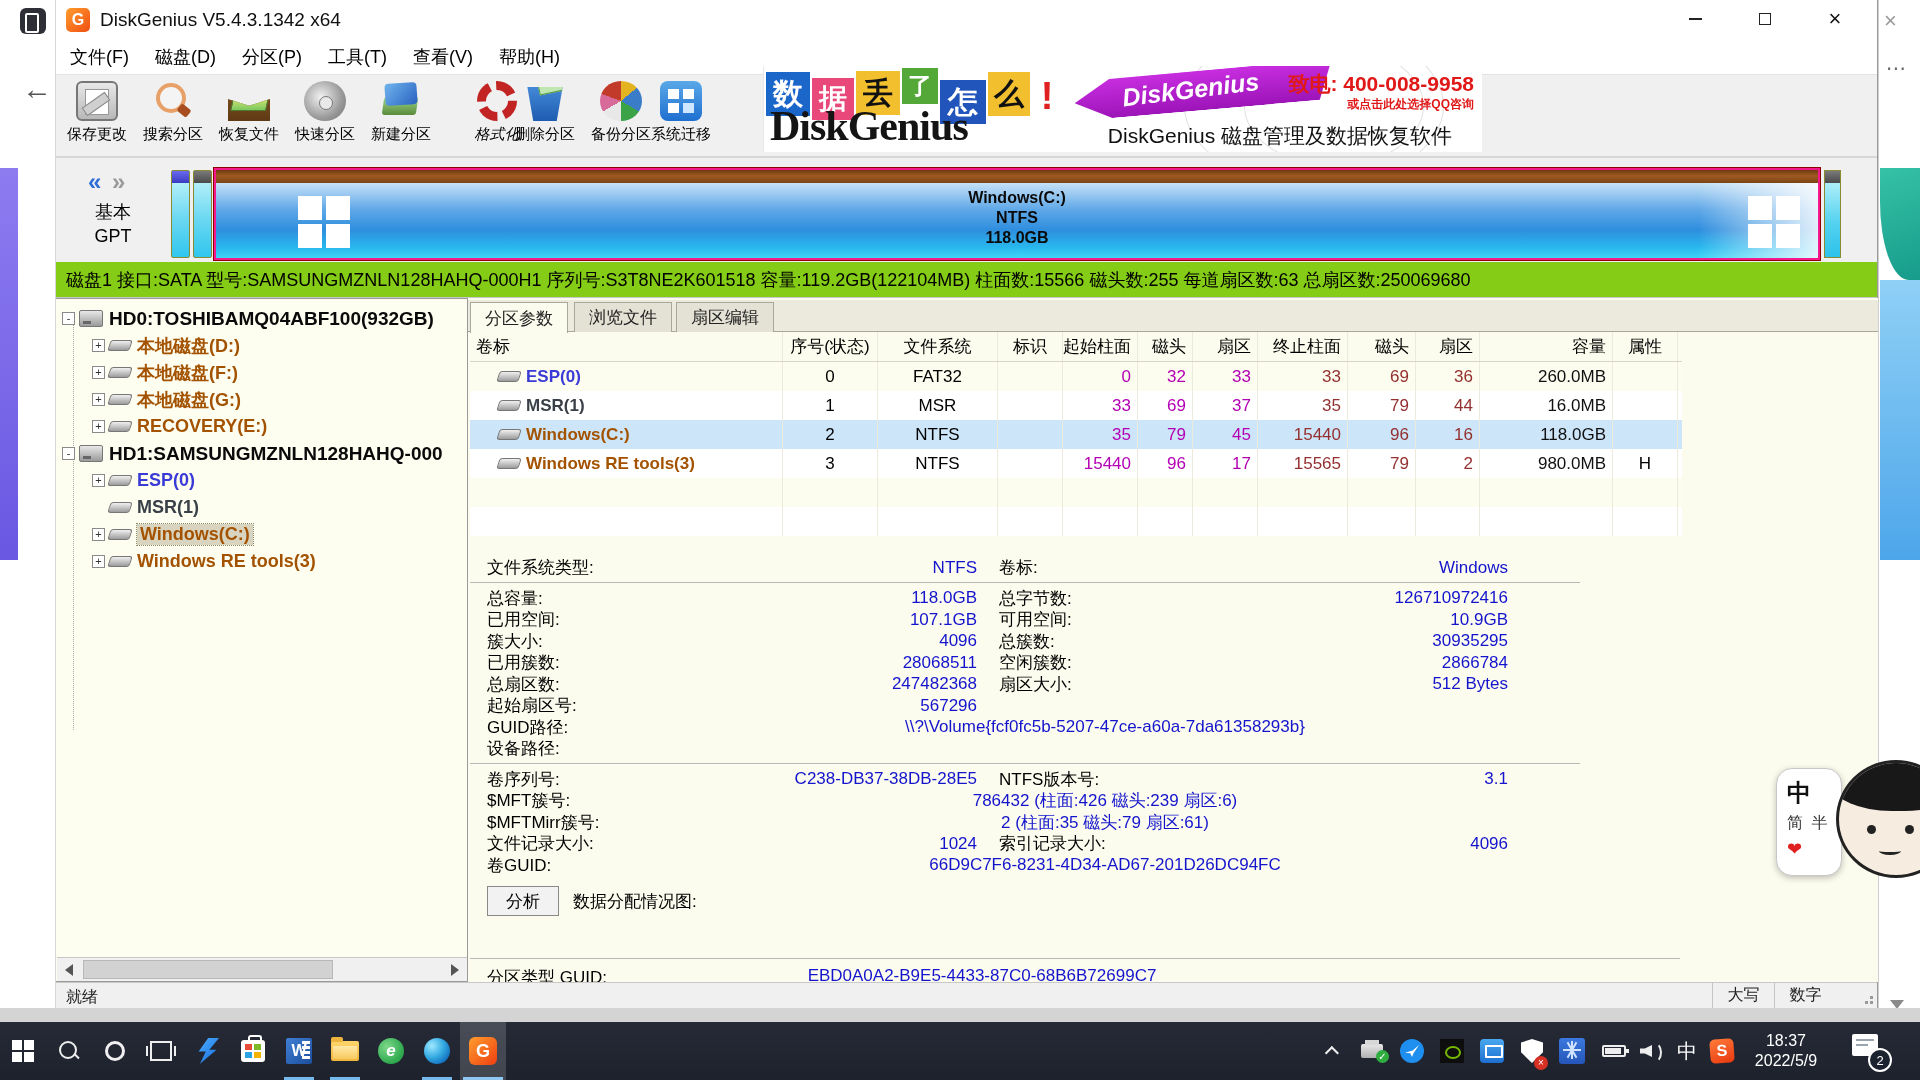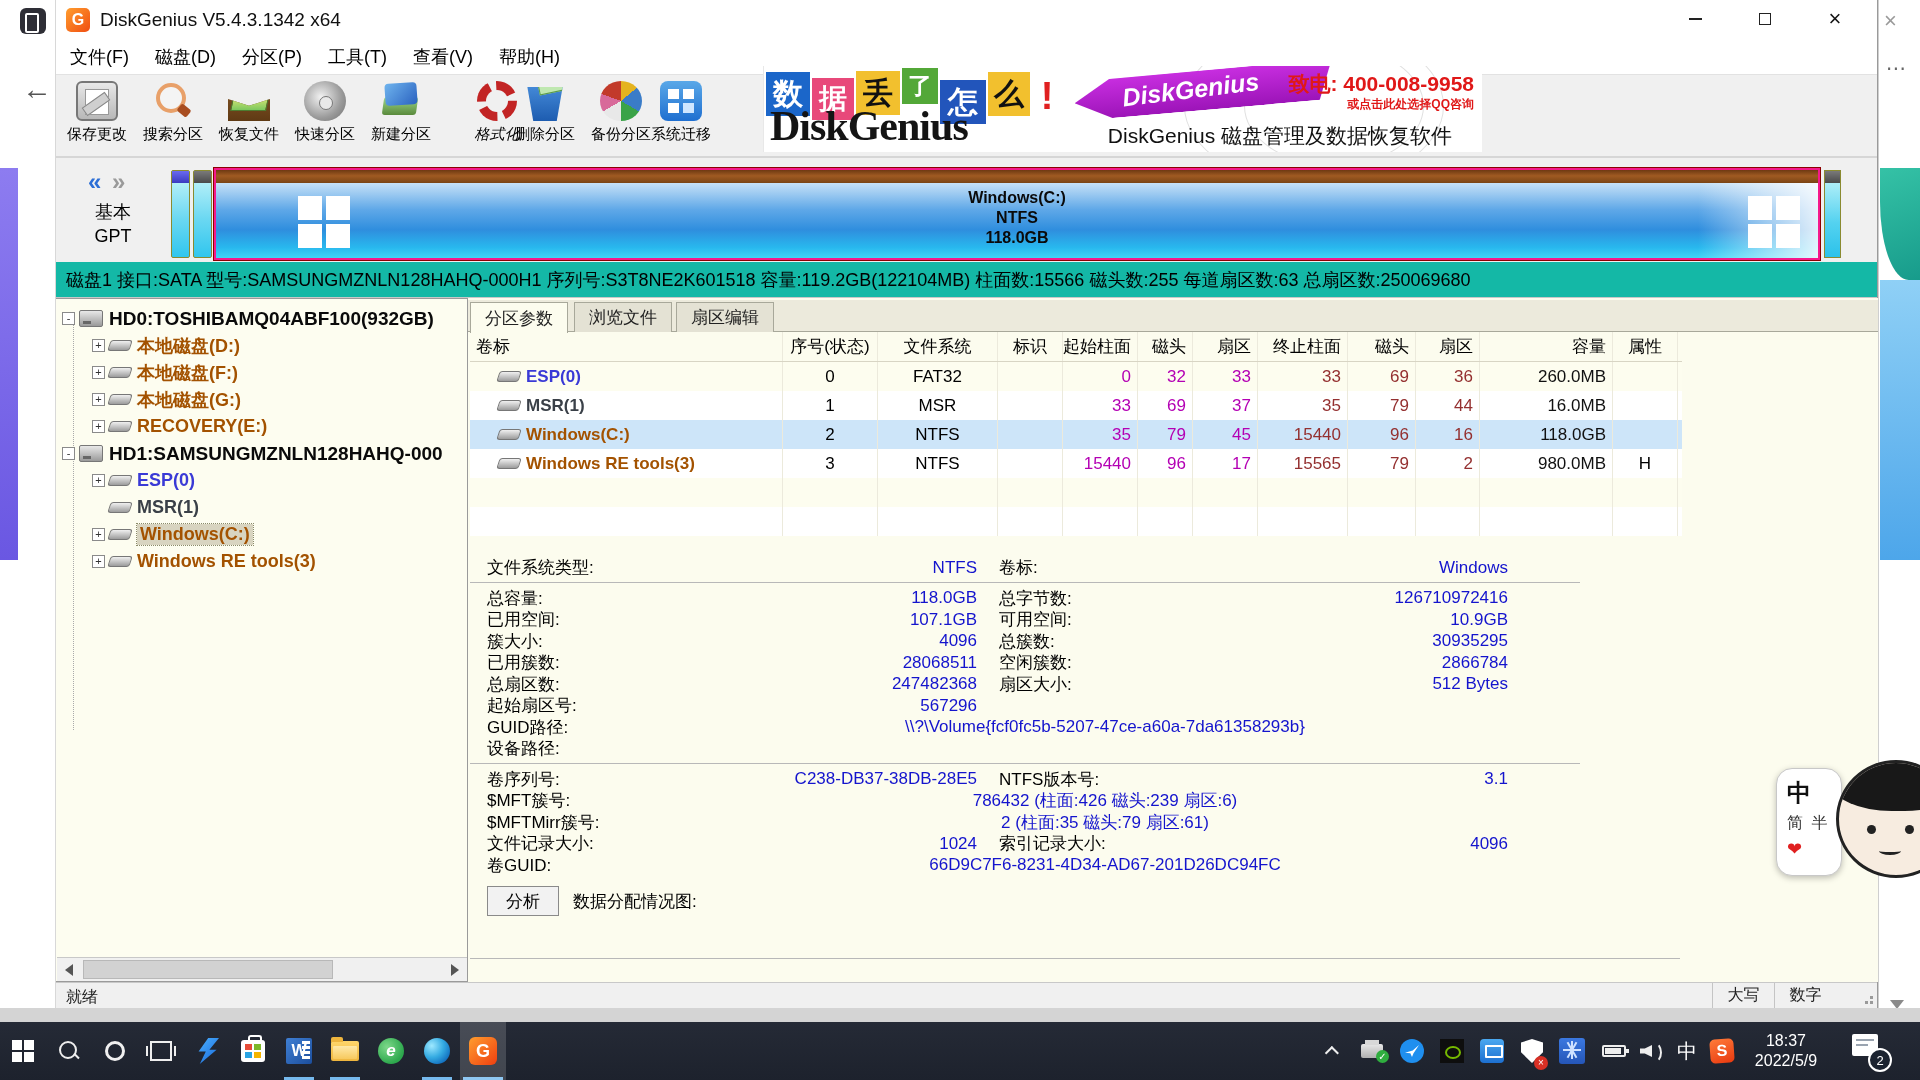--- a/index.html
+++ b/index.html
@@ -96,21 +96,21 @@
   #main-bar .shine { position:absolute; right:0; top:13px; width:120px; height:79px; background:linear-gradient(90deg,rgba(255,255,255,0),rgba(255,255,255,.85)); }
   .winlogo { position:absolute; width:52px; height:52px; display:grid; grid-template-columns:24px 24px; grid-template-rows:24px 24px; gap:4px; }
   .winlogo i { background:#fff; display:block; }
   #logo-l { left:82px; top:26px; } #logo-r { left:1532px; top:26px; }
   #main-bar-text { position:absolute; left:0; top:18px; width:100%; text-align:center; font-size:16px; font-weight:bold; color:#0a0a0a; line-height:20px; }
   #sliver3 { left:1768px; top:12px; width:17px; height:88px; border:1px solid #8a8a30;
      background:linear-gradient(180deg,#c8f6fa,#54d2f0 60%,#2cc2ea); }
   #sliver3 .band { position:absolute; left:0; top:0; width:100%; height:12px; background:linear-gradient(180deg,#7a7a7a,#4a4a4a); }
 
   
-  #diskinfo { left:0; top:262px; width:100%; height:36px; background:#14b8a6; border-bottom:1px solid #c8c8c8; display:flex; align-items:center; padding-left:10px; font-size:18px; color:#000; }
+  #diskinfo { left:0; top:262px; width:100%; height:36px; background:#84cc16; border-bottom:1px solid #c8c8c8; display:flex; align-items:center; padding-left:10px; font-size:18px; color:#000; }
 
   
   #content { left:0; top:298px; width:100%; height:684px; }
   #tree-panel { left:0; top:0; width:412px; height:684px; background:#fdfdf0; border:1px solid #9a9a9a; border-left:none; overflow:hidden; }
   .tree-item { position:relative; height:27px; display:flex; align-items:center; }
   .tree-item.lv0 { padding-left:6px; } .tree-item.lv1 { padding-left:36px; }
   .expander { width:13px; height:13px; background:#fff; border:1px solid #8a8a8a; font-size:11px; line-height:11px; text-align:center; color:#333; margin-right:4px; flex:none; }
   .expander.none { visibility:hidden; }
   .disk-ic { width:24px; height:17px; background:linear-gradient(180deg,#e8e8e8,#9a9a9a); border:1px solid #777; border-radius:2px; margin-right:6px; flex:none; position:relative;}
   .disk-ic::after{content:"";position:absolute;left:3px;bottom:2px;width:8px;height:3px;background:#666;}
@@ -667,20 +667,24 @@
               <div class="det-wide">66D9C7F6-8231-4D34-AD67-201D26DC94FC</div>
           </div>
         </div>
 
         <div id="analyze-row">
           <div id="analyze-btn">分析</div>
           <div id="alloc-label">数据分配情况图:</div>
         </div>
 
         <div id="bottom-sep"></div>
+        <div id="bottom-partial">
+          <div>分区类型 GUID:</div>
+          <div class="val">EBD0A0A2-B9E5-4433-87C0-68B6B72699C7</div>
+        </div>
       </div>
     </div>
 
     <div class="abs" id="statusbar">
       <span id="status-ready">就绪</span>
       <div class="status-cell" id="cell-caps">
           <span>大写</span>
         </div>
       <div class="status-cell" id="cell-num">
           <span>数字</span>

